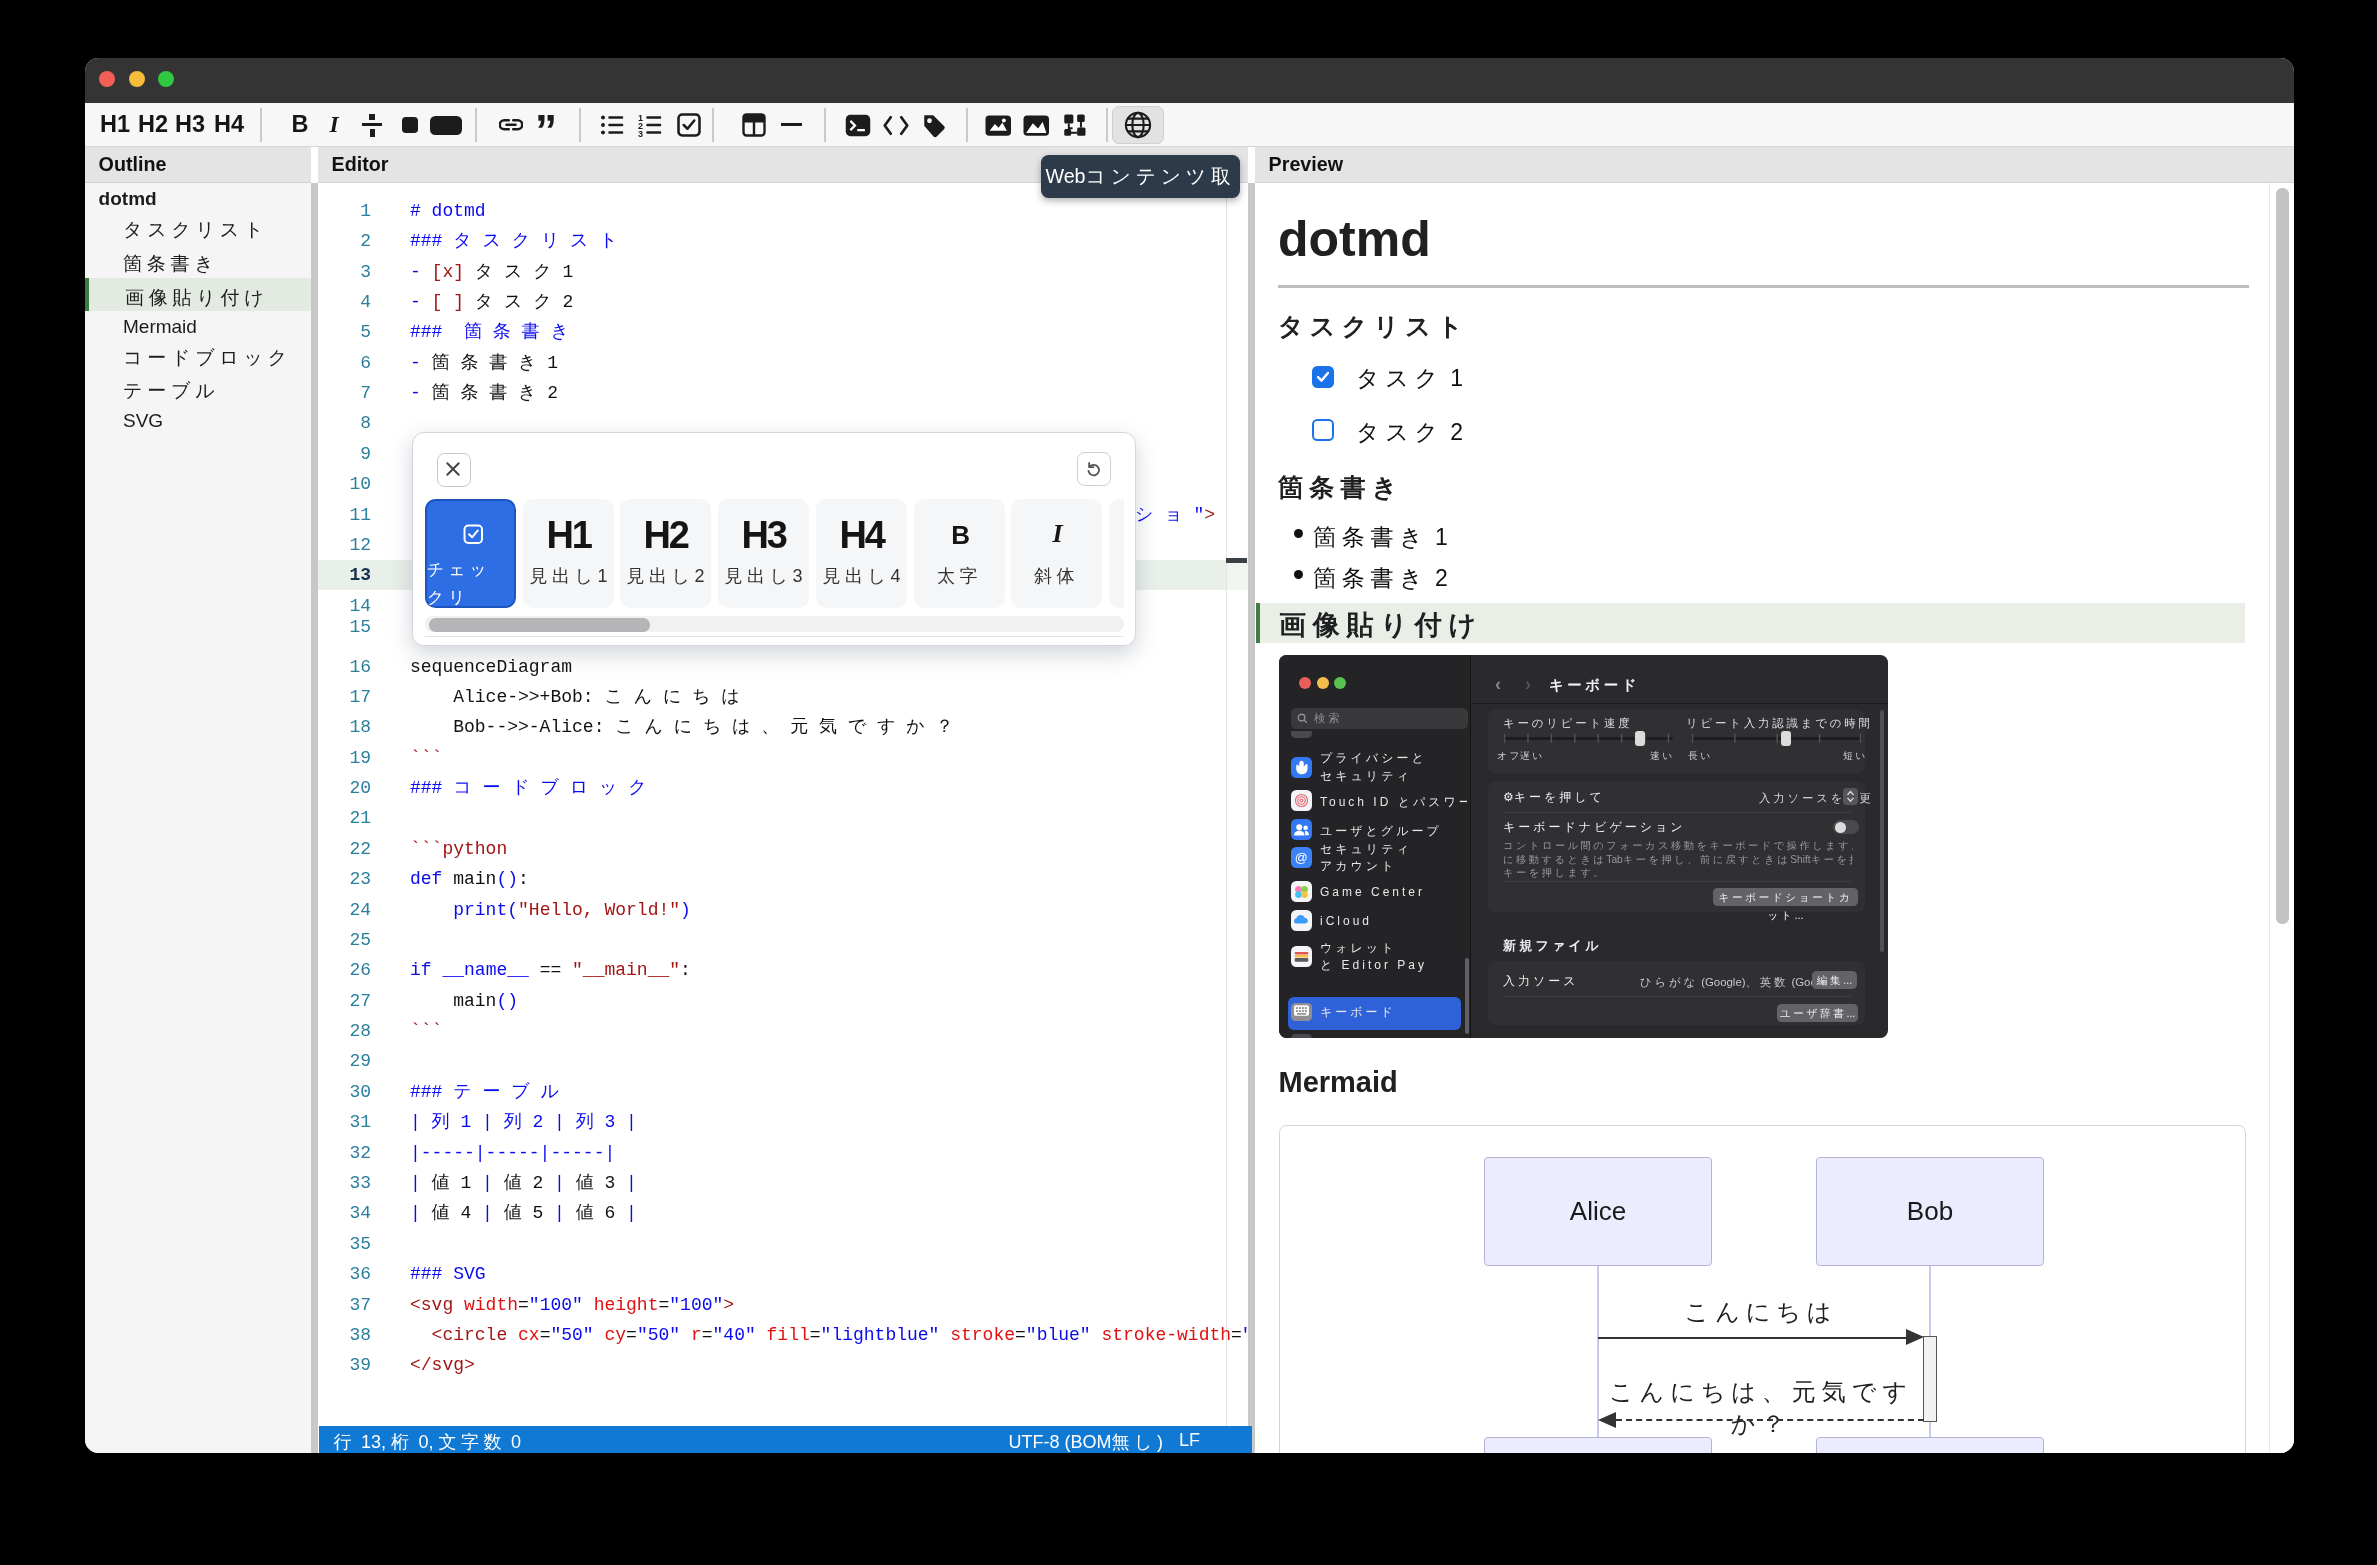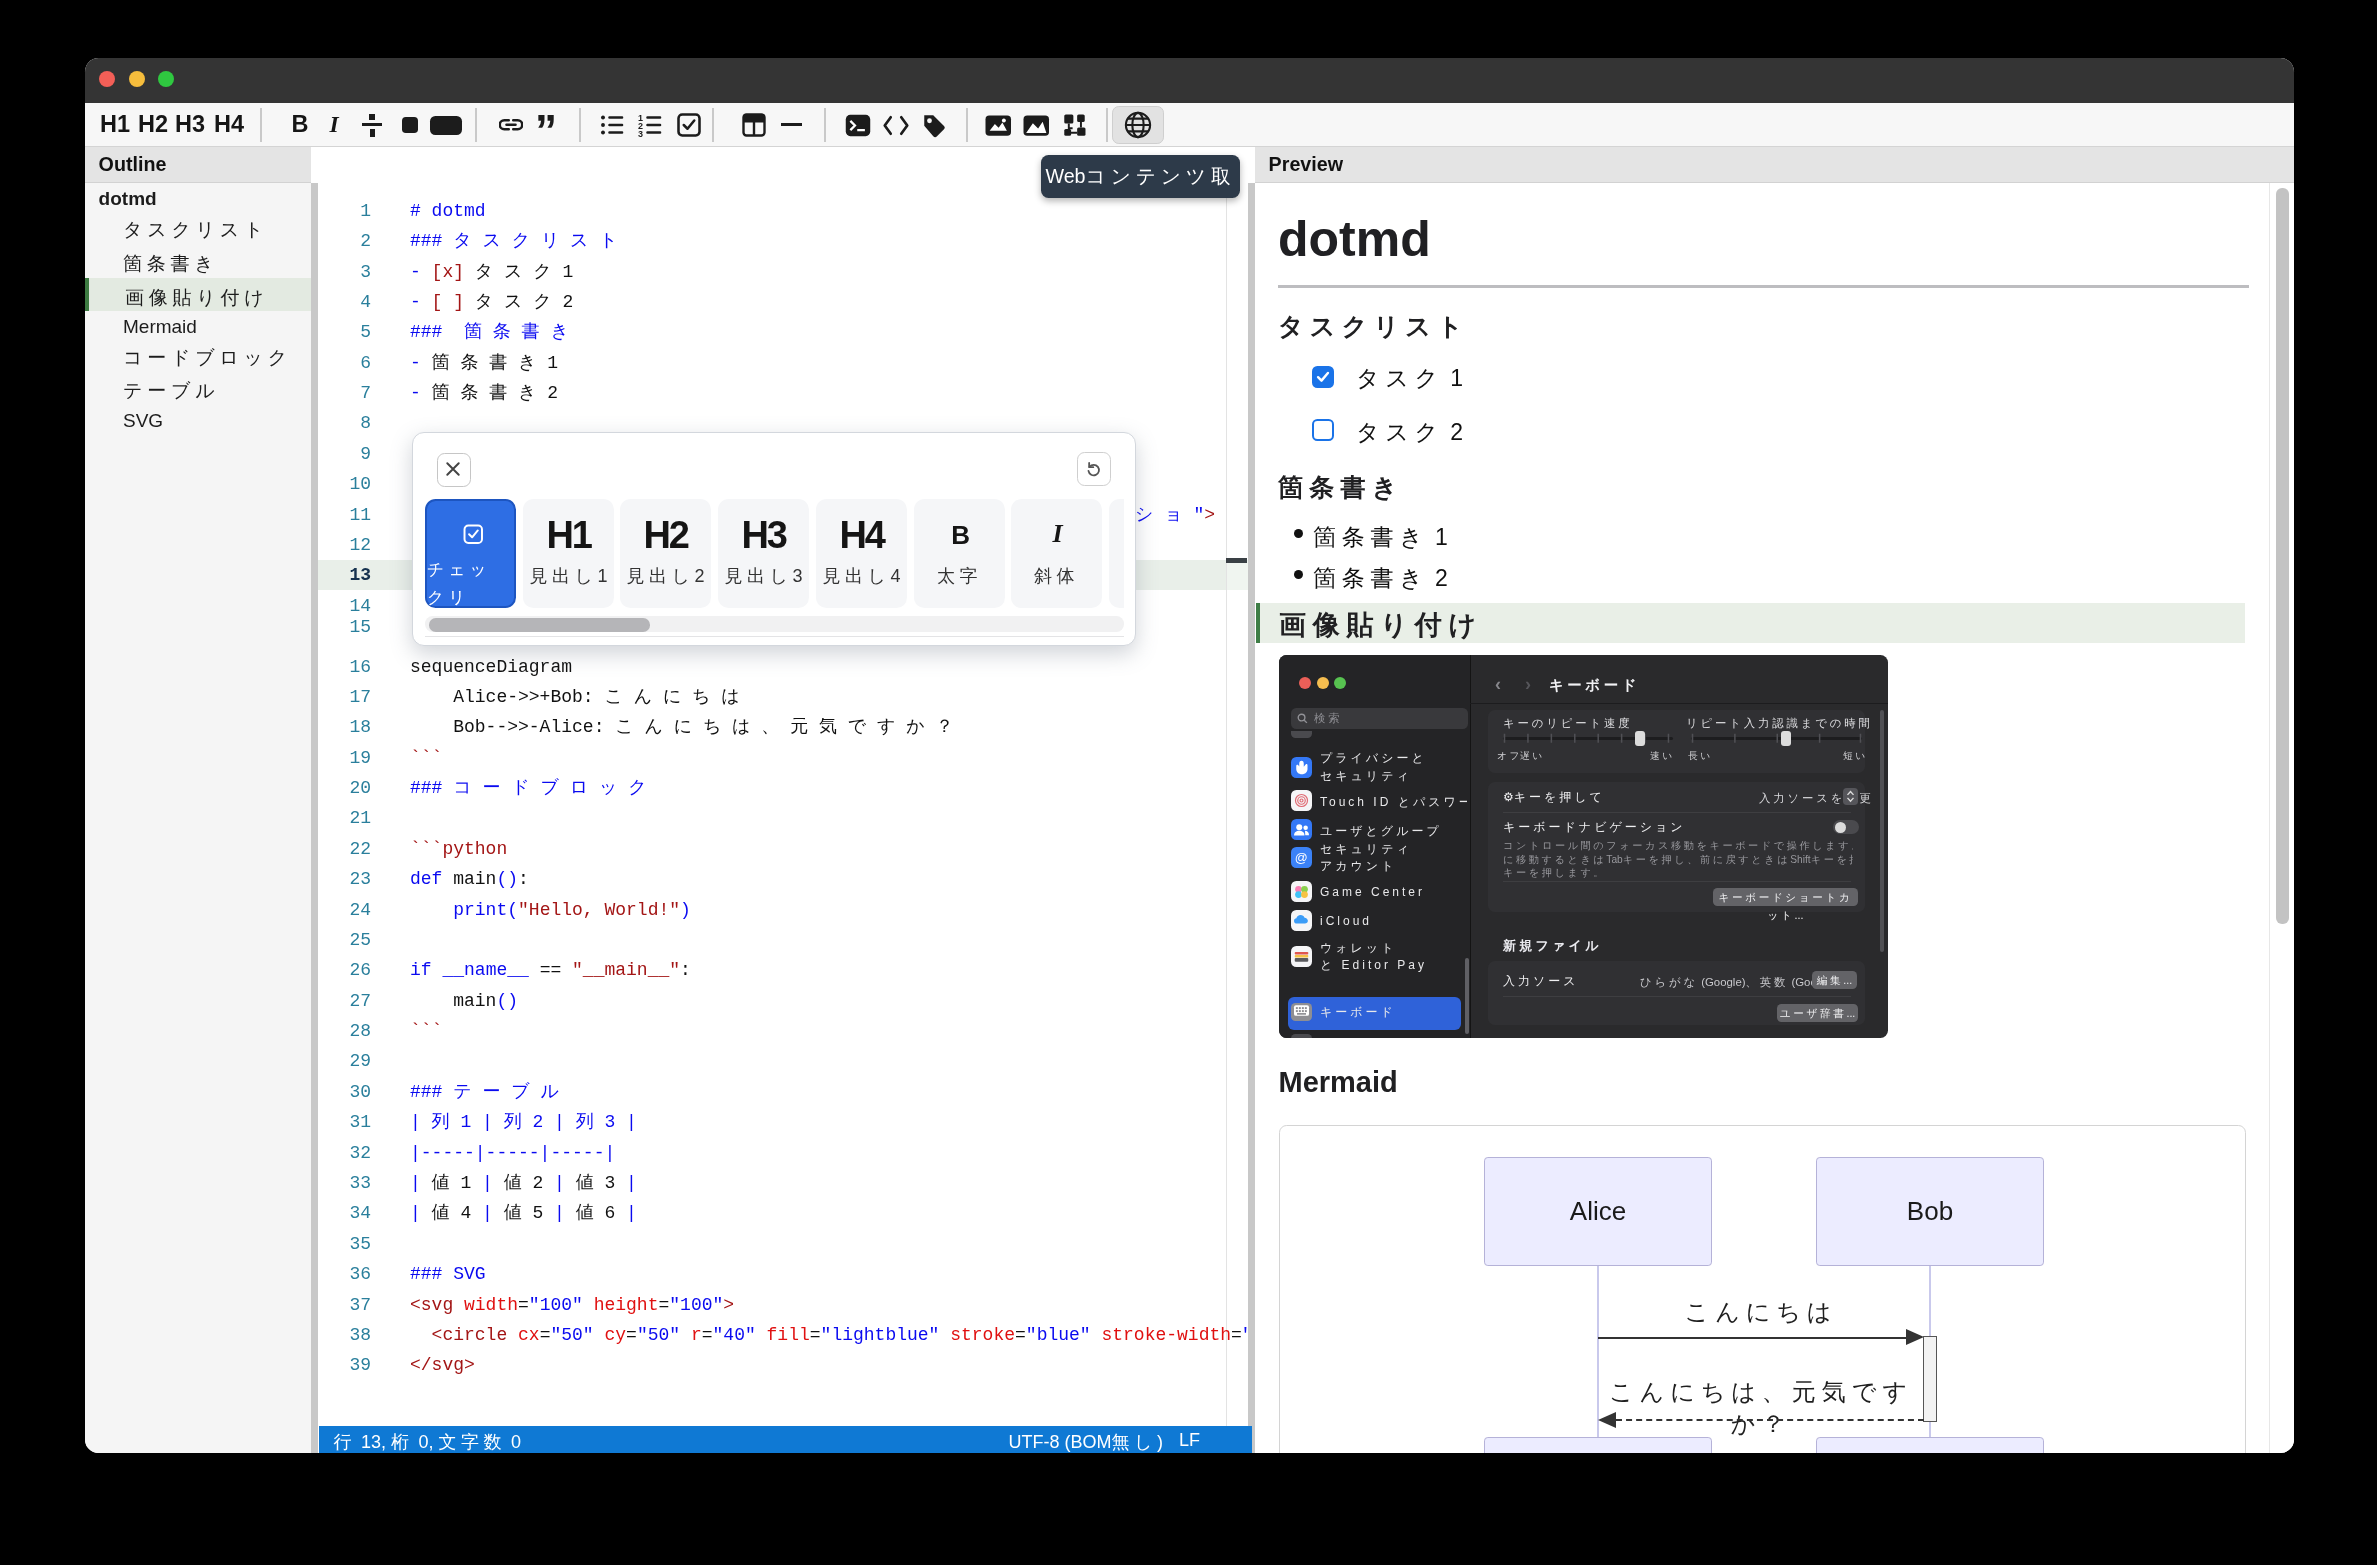--- a/index.html
+++ b/index.html
@@ -146,20 +146,23 @@
  <div class="ab" style="left:1027px;top:48px;width:52px;height:38px;background:#e2e2e2;border:0.8px solid #cfcfcf;border-radius:6.8px"></div>
  <svg class="ab" style="left:1039px;top:53px" width="28" height="28" viewBox="0 0 37 37">
       <g fill="none" stroke="#1c1c1c" stroke-width="2.8">
         <circle cx="18.5" cy="18.5" r="16"></circle>
         <ellipse cx="18.5" cy="18.5" rx="7.5" ry="16"></ellipse>
         <path d="M2.5 18.5 H34.5 M4.6 10 H32.4 M4.6 27 H32.4"></path>
       </g>
     </svg>
 <div class="hdr" style="left:0;width:226px">
       <div class="hdrt">Outline</div>
+    </div>
+<div class="hdr" style="left:233px;width:930px">
+      <div class="hdrt">Editor</div>
     </div>
 <div class="hdr" style="left:1170px;width:1039px">
       <div class="hdrt">Preview</div>
     </div>
 <div id="outline">
  <div class="ab" style="left:0;top:95px;width:226px;height:33px;background:#e3eae1"></div>
  <div class="ab" style="left:0;top:95px;width:3.8px;height:33px;background:#3d7b42"></div>
  <div class="oi" style="left:13.6px;top:5.3px;font-weight:bold">dotmd</div>
  <div class="oi j" style="left:38px;top:34px">タスクリスト</div>
  <div class="oi j" style="left:38px;top:68px">箇条書き</div>

